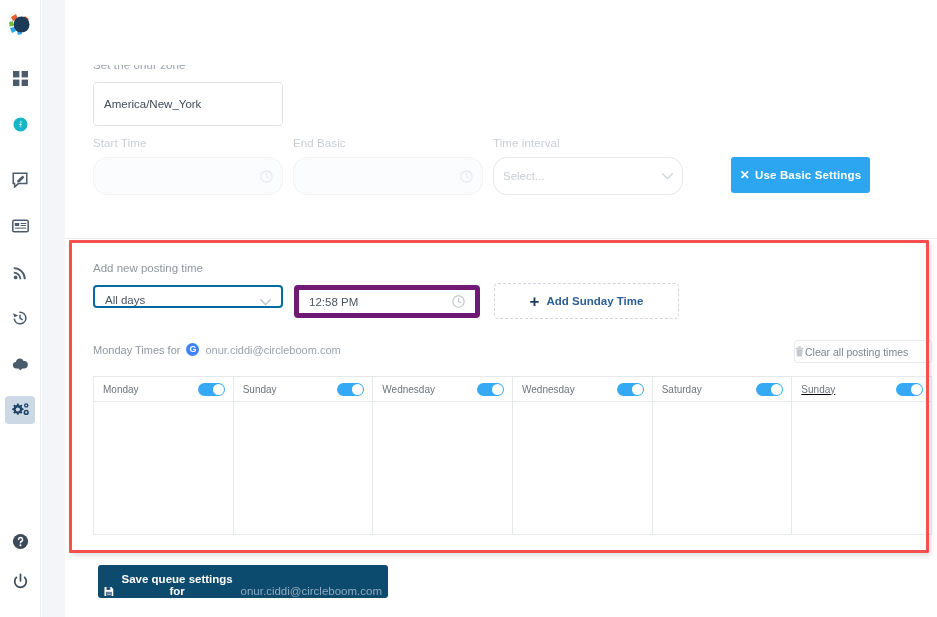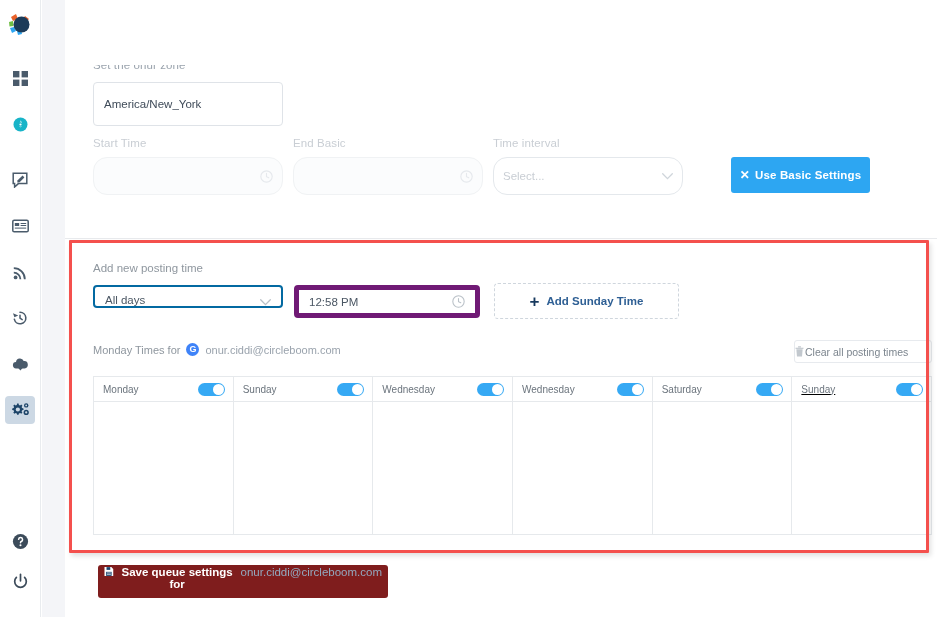--- a/index.html
+++ b/index.html
@@ -277,24 +277,24 @@
     border-radius: 50%;
     background: #fff;
   }
   .day-body { flex: 1; }
 
   
   .btn-save {
     position: absolute;
     left: 33px; top: 565px;
     width: 290px; height: 33px;
-    background: #7f1d1d;
+    background: #0c4a6e;
     border: none;
     border-radius: 3px;
-    display: flex; align-items: flex-start; justify-content: center;
+    display: flex; align-items: flex-end; justify-content: center;
     gap: 6px;
     cursor: pointer;
     font-family: "Liberation Sans", sans-serif;
   }
   .btn-save .lbl {
     font-size: 11.5px; font-weight: bold; color: #ffffff;
   }
   .btn-save .mail {
     font-size: 11.5px; color: #93a9bf;
   }

